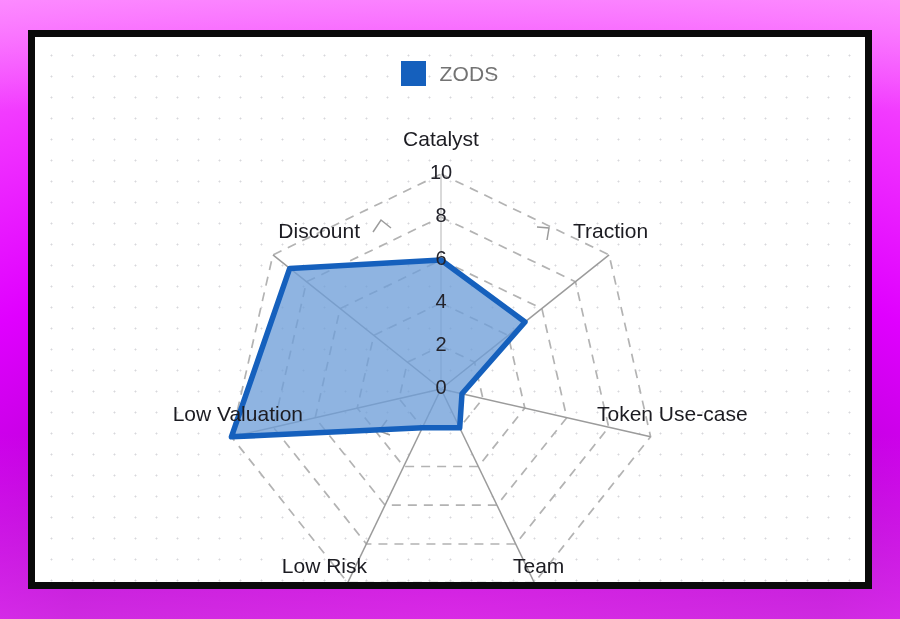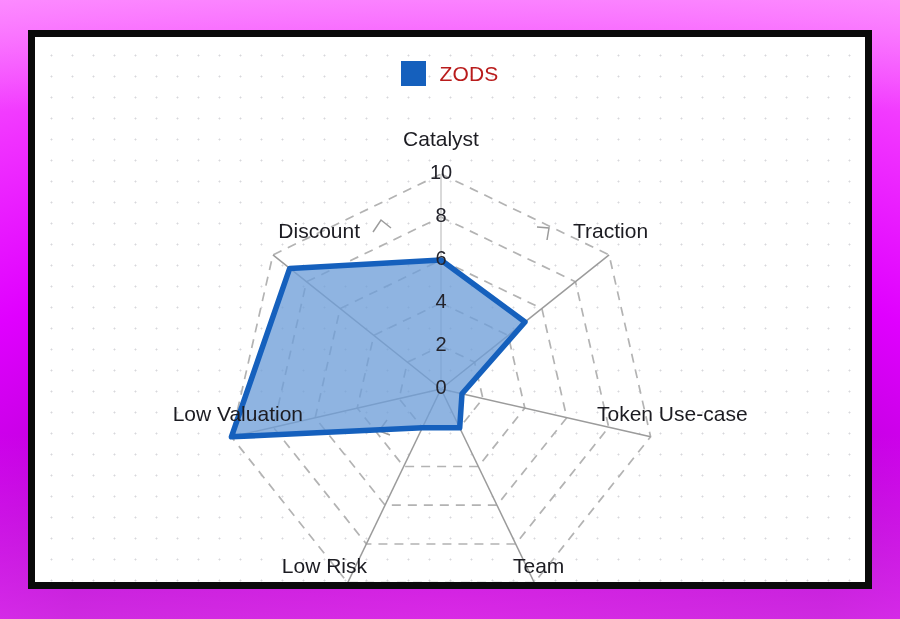--- a/index.html
+++ b/index.html
@@ -68,21 +68,21 @@
     z-index: 5;
   }
   .legend-swatch {
     width: 25px;
     height: 25px;
     background: #1560bd;
     display: inline-block;
   }
   .legend-label {
     font-size: 21px;
-    color: #b91c1c;
+    color: #737373;
     letter-spacing: 0.2px;
   }
 
   
   #radar-svg {
     position: absolute;
     inset: 0;
     width: 100%;
     height: 100%;
     z-index: 2;

